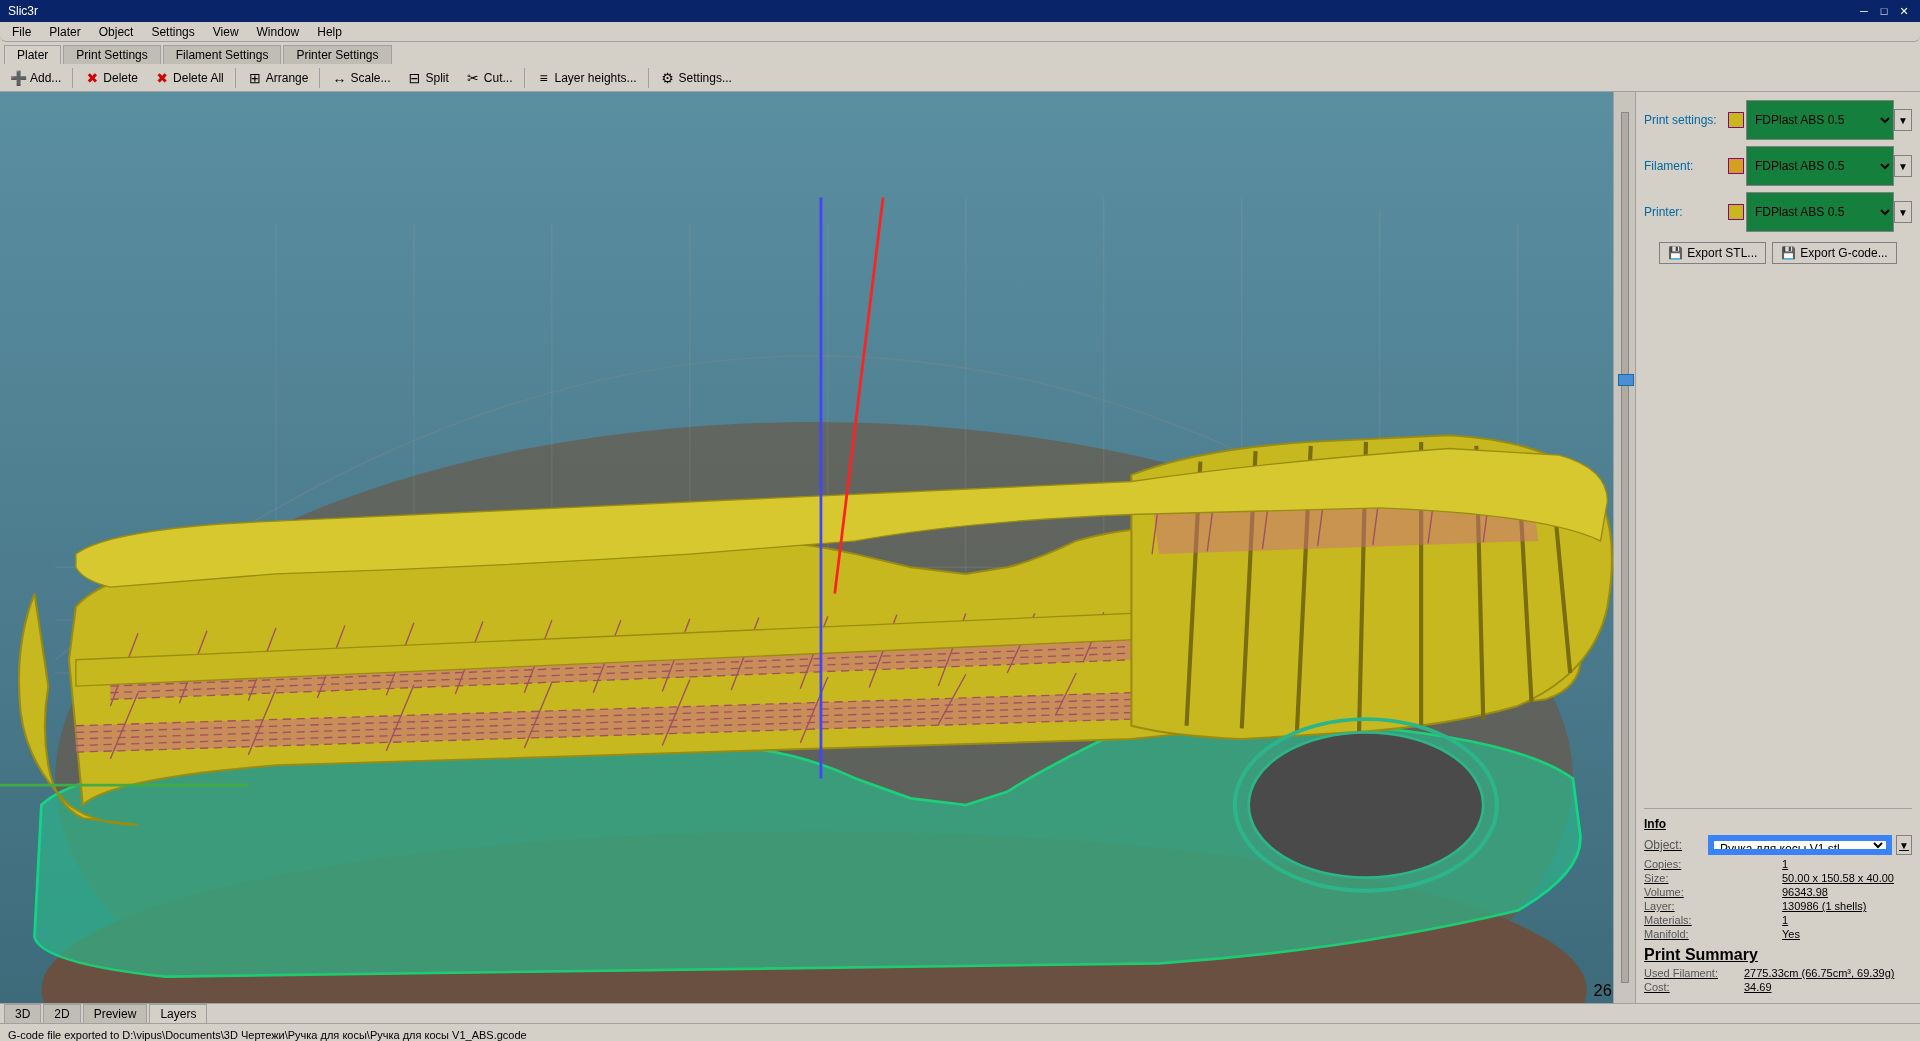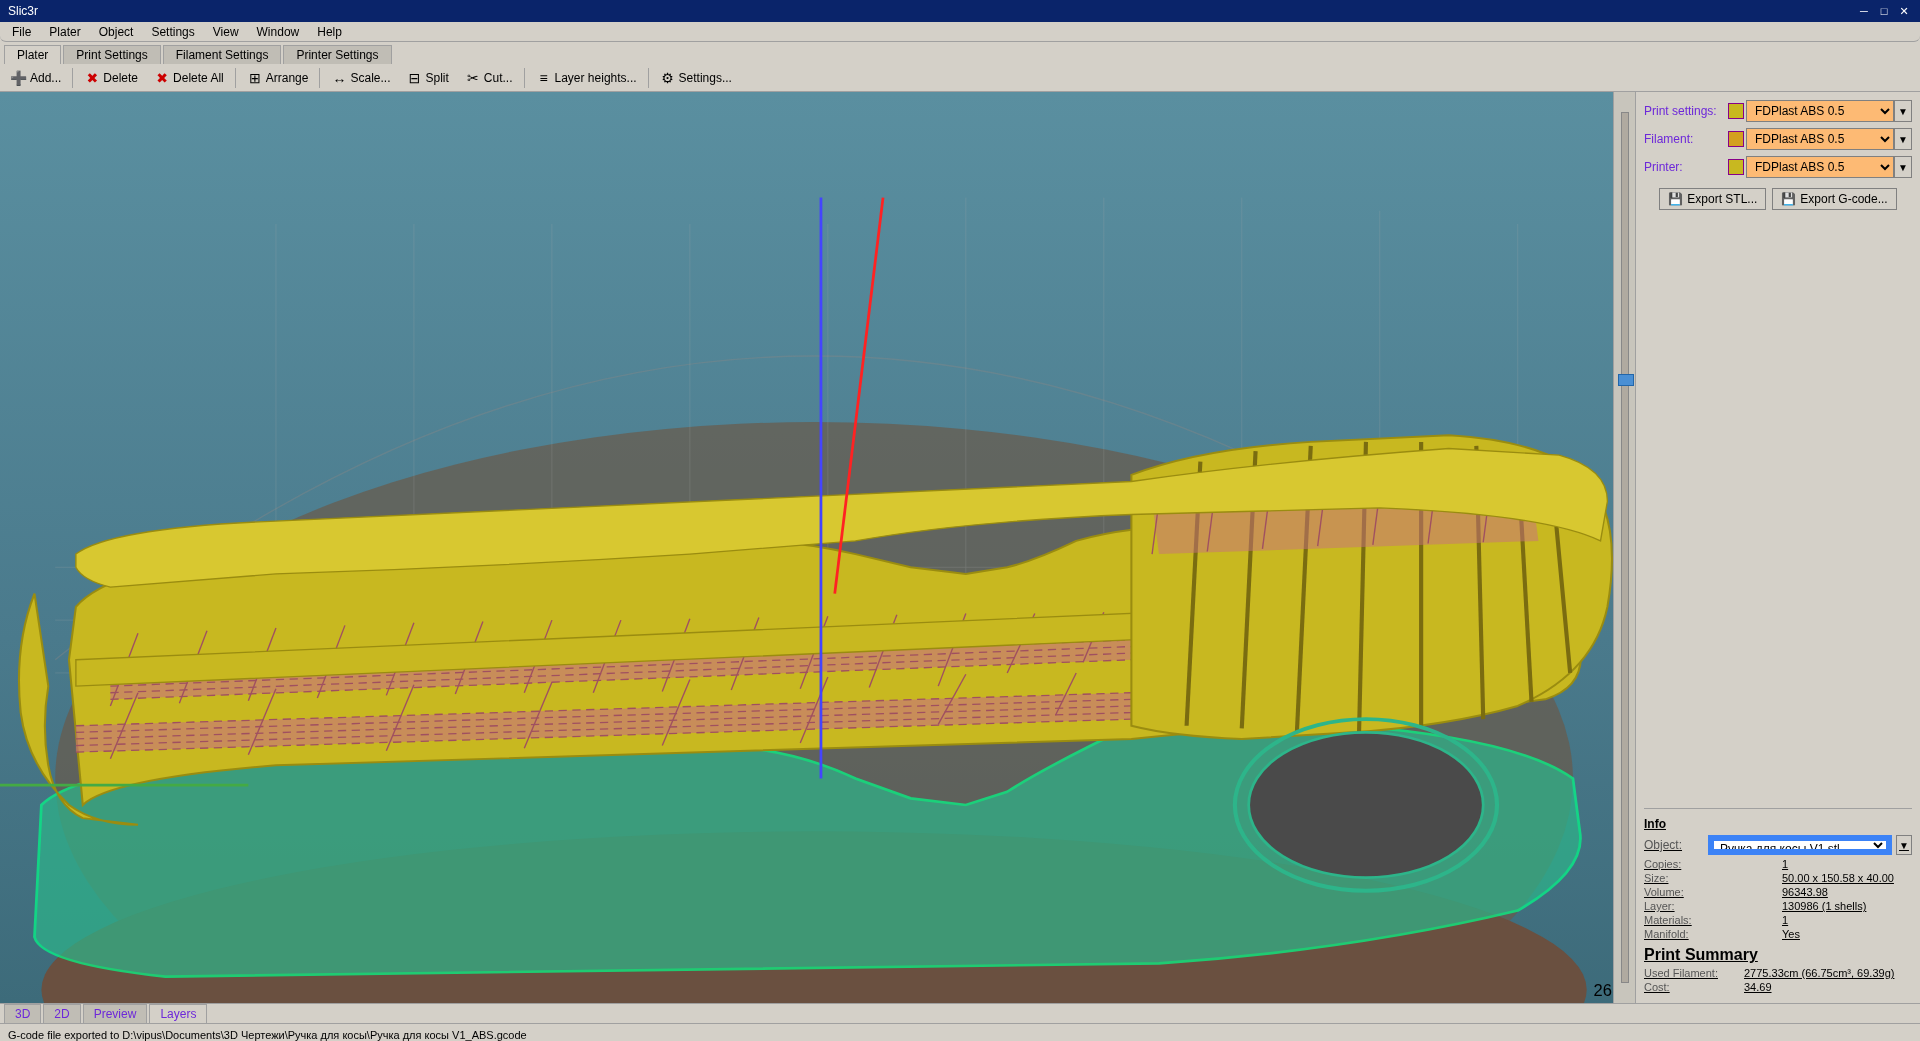--- a/index.html
+++ b/index.html
@@ -74,23 +74,23 @@
     .slider-track { flex: 1; width: 8px; background: #b0aaa0; margin: 20px 0; position: relative; border: 1px solid #888; }
     .slider-thumb { position: absolute; left: -4px; top: 30%; width: 16px; height: 12px; background: #4a8fd4; border: 1px solid #2266aa; cursor: pointer; }
 
     
     #right-panel {
       width: 285px; background: #d4d0c8; border-left: 1px solid #a0a0a0;
       display: flex; flex-direction: column; padding: 8px;
     }
 
     .panel-row { display: flex; align-items: center; margin-bottom: 6px; gap: 4px; }
-    .panel-label { font-size: 12px; color: #6d28d9; min-width: 80px; }
+    .panel-label { font-size: 12px; color: #0369a1; min-width: 80px; }
     .panel-select {
-      flex: 1; height: 22px; font-size: 12px; background: #fdba74;
+      flex: 1; height: 40px; font-size: 12px; background: #15803d;
       border: 1px solid #808080; padding: 1px 4px;
     }
     .panel-select-btn {
       width: 18px; height: 22px; background: #d4d0c8; border: 1px solid #808080;
       cursor: pointer; display: flex; align-items: center; justify-content: center; font-size: 10px;
     }
 
     .export-btn {
       display: flex; align-items: center; gap: 4px;
       padding: 3px 8px; background: #d4d0c8; border: 1px solid #808080;
@@ -116,21 +116,21 @@
 
     
     #bottom-tabs {
       width: 100%; height: 20px; background: #d4d0c8;
       display: flex; align-items: flex-end; padding: 0 4px;
       border-top: 1px solid #a0a0a0;
     }
     .bottom-tab {
       padding: 2px 10px; font-size: 12px; cursor: pointer;
       background: #c0bdb5; border: 1px solid #a0a0a0; border-bottom: none;
-      margin-right: 2px; color: #6d28d9;
+      margin-right: 2px; color: #000000;
     }
     .bottom-tab.active { background: #d4d0c8; font-weight: normal; }
 
     
     #statusbar {
       width: 100%; height: 18px; background: #d4d0c8;
       display: flex; align-items: flex-end; padding: 0 8px;
       border-top: 1px solid #a0a0a0; font-size: 11px; color: #000;
     }
   </style>

